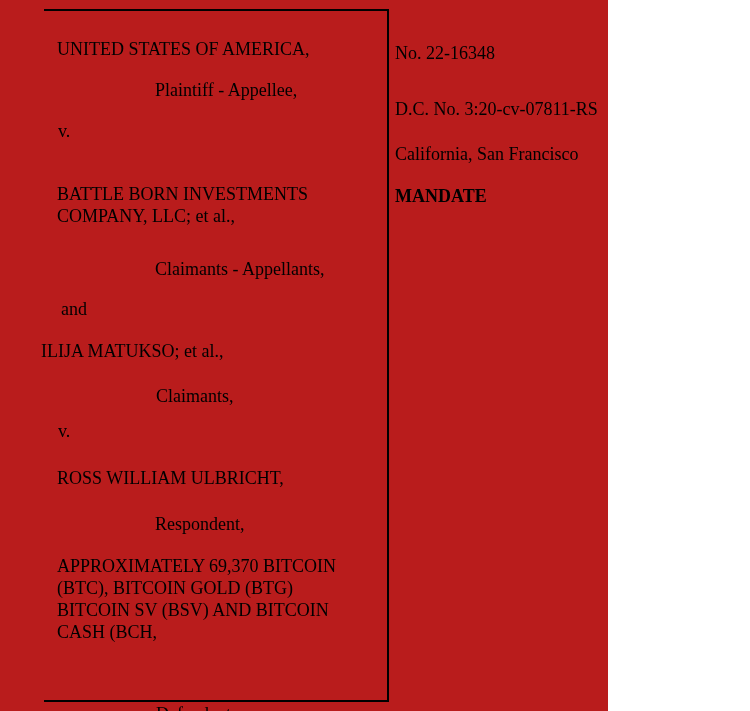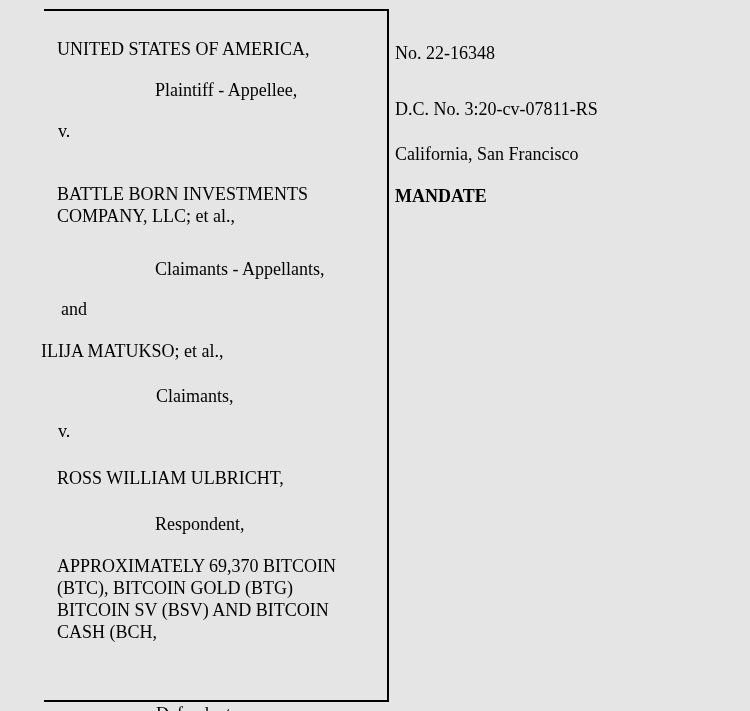--- a/index.html
+++ b/index.html
@@ -2,23 +2,23 @@
 <html><head>
 <meta charset="utf-8">
 <style>
   html, body {
     margin: 0;
     padding: 0;
     background: #ffffff;
   }
   .page {
     position: relative;
-    width: 750px;
+    width: 608px;
     height: 711px;
-    background: #e5e5e5;
+    background: #b91c1c;
     font-family: "Liberation Serif", "DejaVu Serif", serif;
     font-size: 18px;
     line-height: 22px;
     color: #000000;
     overflow: hidden;
   }
   .caption-box {
     position: absolute;
     left: 44px;
     top: 9px;

